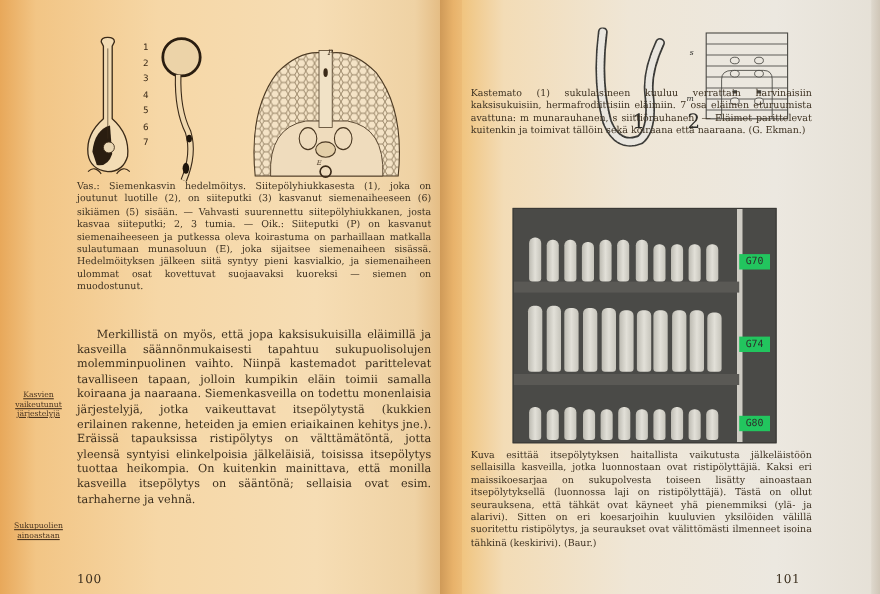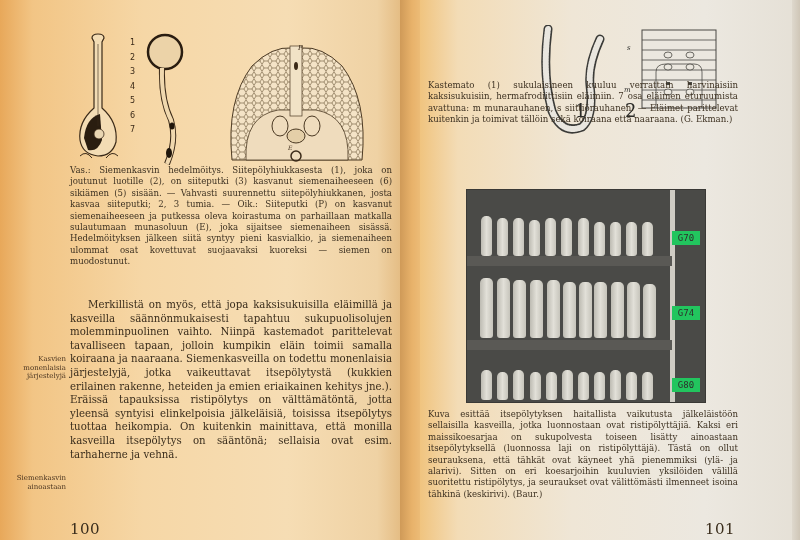--- a/index.html
+++ b/index.html
@@ -8,22 +8,22 @@
   .page-left{position:absolute;left:0;top:0;width:410px;height:540px;
     background:linear-gradient(90deg,#e8a85a 0%,#f2c585 8%,#f6d7a6 35%,#f6ddb4 70%,#efd2a4 92%,#e0b477 100%);}
   .gutter{position:absolute;left:400px;top:0;width:30px;height:540px;
     background:linear-gradient(90deg,#cf9a58 0%,#e8b26a 40%,#f1c786 100%);}
   .page-right{position:absolute;left:420px;top:0;width:380px;height:540px;
     background:linear-gradient(90deg,#f0c47f 0%,#f3dcb6 10%,#efe6d6 40%,#ece8e0 75%,#e5e0d6 100%);}
   .edge-right{position:absolute;right:0;top:0;width:8px;height:540px;background:linear-gradient(90deg,#ded8cd,#cfc6b7);}
 
   .txt{color:#3a2d1c;font-size:10.2px;line-height:13.6px;text-align:justify;}
   .caption{color:#3e3222;font-size:8.6px;line-height:11.4px;text-align:justify;}
-  .margin-note{position:absolute;font-size:7px;line-height:8.5px;color:#4b3520;text-align:right;}
-  .pageno{position:absolute;font-size:15px;color:#3a2d1c;letter-spacing:.5px;}
+  .margin-note{position:absolute;font-size:7px;line-height:8.5px;color:#4b3520;text-align:center;text-decoration:underline;}
+  .pageno{position:absolute;font-size:11px;color:#3a2d1c;letter-spacing:.5px;}
 
   .fig{position:absolute;}
   .photo{position:absolute;left:466px;top:189px;width:238px;height:212px;
     background:#4a4a47;border:1px solid #3a3936;overflow:hidden;}
   .shelf{position:absolute;left:0;width:205px;height:10px;background:#5a5955;}
   .cob{position:absolute;width:11px;border-radius:5px 5px 3px 3px;
     background:linear-gradient(90deg,#bdbbb2,#e2e0d8,#c6c4bb);}
   .label-card{position:absolute;left:205px;width:28px;height:14px;background:#22c55e;
     color:#2e2e2b;font-family:"DejaVu Sans Mono","Liberation Mono",monospace;font-size:9px;line-height:14px;text-align:center;}
   .post{position:absolute;left:203px;top:0;width:5px;height:212px;background:#cfccc4;}
@@ -79,25 +79,25 @@
       <text x="66" y="110" font-size="6" fill="#3b2a18" font-style="italic">E</text>
     </svg>
 
     <p class="caption" style="position:absolute;left:70px;top:165px;width:322px;margin:0;">Vas.: Siemenkasvin hedelmöitys. Siitepölyhiukkasesta (1), joka on joutunut luotille (2), on siiteputki (3) kasvanut siemenaiheeseen (6) sikiämen (5) sisään. — Vahvasti suurennettu siitepölyhiukkanen, josta kasvaa siiteputki; 2, 3 tumia. — Oik.: Siiteputki (P) on kasvanut siemenaiheeseen ja putkessa oleva koirastuma on parhaillaan matkalla sulautumaan munasoluun (E), joka sijaitsee siemenaiheen sisässä. Hedelmöityksen jälkeen siitä syntyy pieni kasvialkio, ja siemenaiheen ulommat osat kovettuvat suojaavaksi kuoreksi — siemen on muodostunut.</p>
 
     <p class="txt" style="position:absolute;left:70px;top:298px;width:322px;margin:0;text-indent:18px;">Merkillistä on myös, että jopa kaksisukuisilla eläimillä ja kasveilla säännönmukaisesti tapahtuu sukupuolisolujen molemminpuolinen vaihto. Niinpä kastemadot parittelevat tavalliseen tapaan, jolloin kumpikin eläin toimii samalla koiraana ja naaraana. Siemenkasveilla on todettu monenlaisia järjestelyjä, jotka vaikeuttavat itsepölytystä (kukkien erilainen rakenne, heteiden ja emien eriaikainen kehitys jne.). Eräissä tapauksissa ristipölytys on välttämätöntä, jotta yleensä syntyisi elinkelpoisia jälkeläisiä, toisissa itsepölytys tuottaa heikompia. On kuitenkin mainittava, että monilla kasveilla itsepölytys on sääntönä; sellaisia ovat esim. tarhaherne ja vehnä.</p>
 
 
     <div class="margin-note" style="left:4px;top:355px;width:62px;">
       <div>Kasvien</div>
-      <div>monenlaisia</div>
+      <div>vaikeutunut</div>
       <div>järjestelyjä</div>
     </div>
     <div class="margin-note" style="left:4px;top:474px;width:62px;">
-      <div>Siemenkasvin</div>
+      <div>Sukupuolien</div>
       <div>ainoastaan</div>
     </div>
 
     <div class="pageno" style="left:70px;top:520px;">100</div>
   </div>
 
   <div class="gutter"></div>
 
   <div class="page-right"></div>
   <div class="edge-right"></div>

